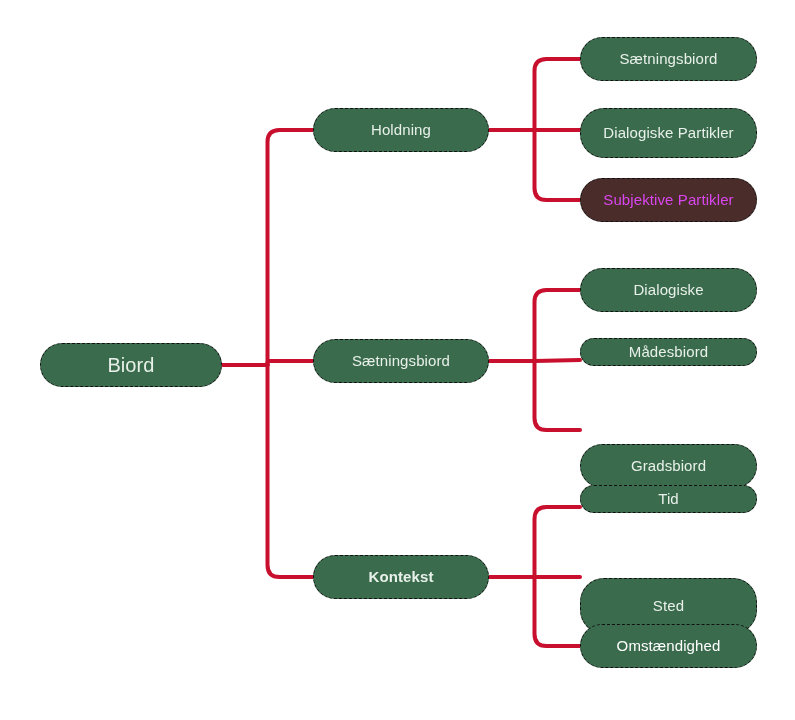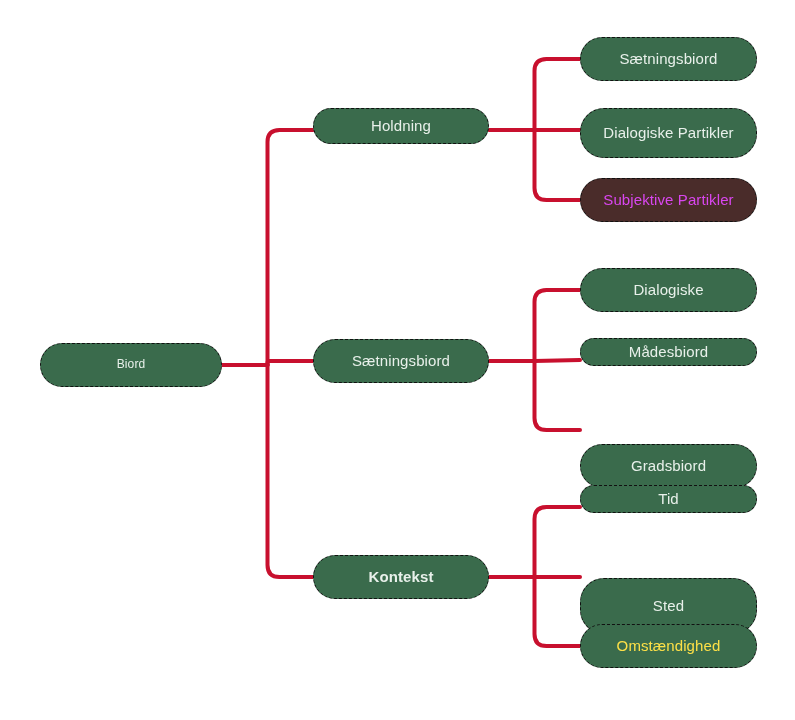--- a/index.html
+++ b/index.html
@@ -35,21 +35,21 @@
     border-radius: 24px;
     border: 1.5px dashed #111111;
     color: #e8f0ea;
     font-size: 15px;
     line-height: 1.1;
     letter-spacing: 0.1px;
     text-align: center;
     white-space: nowrap;
     z-index: 2;
   }
-  .node.level-root { font-size: 12px; }
+  .node.level-root { font-size: 20px; }
   .node.level-branch { font-size: 15px; }
   .node.level-leaf { font-size: 15px; text-align: right; }
 </style>
 </head>
 <body>
 
 <div id="diagram-canvas">
   <svg id="connector-layer" viewBox="0 0 795 720" width="795" height="720" aria-hidden="true">
       <path d="M 222 365 L 267.5 365" fill="none" stroke="#c8102e" stroke-width="4" stroke-linecap="round" stroke-linejoin="round"></path>
       <path d="M 267.5 365 L 267.5 142 Q 267.5 130 279.5 130 L 313 130" fill="none" stroke="#c8102e" stroke-width="4" stroke-linecap="round" stroke-linejoin="round"></path>
@@ -64,21 +64,21 @@
       <path d="M 534.5 361 L 580 360" fill="none" stroke="#c8102e" stroke-width="4" stroke-linecap="round" stroke-linejoin="round"></path>
       <path d="M 534.5 361 L 534.5 418 Q 534.5 430 546.5 430 L 580 430" fill="none" stroke="#c8102e" stroke-width="4" stroke-linecap="round" stroke-linejoin="round"></path>
       <path d="M 489 577 L 534.5 577" fill="none" stroke="#c8102e" stroke-width="4" stroke-linecap="round" stroke-linejoin="round"></path>
       <path d="M 534.5 577 L 534.5 519 Q 534.5 507 546.5 507 L 580 507" fill="none" stroke="#c8102e" stroke-width="4" stroke-linecap="round" stroke-linejoin="round"></path>
       <path d="M 534.5 577 L 580 577" fill="none" stroke="#c8102e" stroke-width="4" stroke-linecap="round" stroke-linejoin="round"></path>
       <path d="M 534.5 577 L 534.5 634 Q 534.5 646 546.5 646 L 580 646" fill="none" stroke="#c8102e" stroke-width="4" stroke-linecap="round" stroke-linejoin="round"></path>
     </svg>
 <div class="node level-root" style="left: 40px; top: 343px; width: 182px; height: 44px; background: rgb(58, 107, 76); border-color: rgb(17, 17, 17); color: rgb(232, 240, 234);">
       <span>Biord</span>
     </div>
-    <div class="node level-branch" style="left: 313px; top: 108px; width: 176px; height: 36px; background: rgb(58, 107, 76); border-color: rgb(17, 17, 17); color: rgb(232, 240, 234);">
+    <div class="node level-branch" style="left: 313px; top: 108px; width: 176px; height: 44px; background: rgb(58, 107, 76); border-color: rgb(17, 17, 17); color: rgb(232, 240, 234);">
       <span>Holdning</span>
     </div>
     <div class="node level-leaf" style="left: 580px; top: 37px; width: 177px; height: 44px; background: rgb(58, 107, 76); border-color: rgb(17, 17, 17); color: rgb(232, 240, 234);">
       <span>Sætningsbiord</span>
     </div>
     <div class="node level-leaf" style="left: 580px; top: 108px; width: 177px; height: 50px; background: rgb(58, 107, 76); border-color: rgb(17, 17, 17); color: rgb(232, 240, 234);">
       <span>Dialogiske Partikler</span>
     </div>
     <div class="node level-leaf" style="left: 580px; top: 178px; width: 177px; height: 44px; background: rgb(74, 44, 42); border-color: rgb(17, 17, 17); color: #d946ef;">
       <span>Subjektive Partikler</span>
@@ -97,16 +97,16 @@
     </div>
     <div class="node level-branch" style="left: 313px; top: 555px; width: 176px; height: 44px; background: rgb(58, 107, 76); border-color: rgb(17, 17, 17); color: rgb(232, 240, 234); font-weight: bold;">
       <span>Kontekst</span>
     </div>
     <div class="node level-leaf" style="left: 580px; top: 485px; width: 177px; height: 28px; background: rgb(58, 107, 76); border-color: rgb(17, 17, 17); color: rgb(232, 240, 234);">
       <span>Tid</span>
     </div>
     <div class="node level-leaf" style="left: 580px; top: 578px; width: 177px; height: 56px; background: rgb(58, 107, 76); border-color: rgb(17, 17, 17); color: rgb(232, 240, 234);">
       <span>Sted</span>
     </div>
-    <div class="node level-leaf" style="left: 580px; top: 624px; width: 177px; height: 44px; background: rgb(58, 107, 76); border-color: rgb(17, 17, 17); color: #fde047;">
+    <div class="node level-leaf" style="left: 580px; top: 624px; width: 177px; height: 44px; background: rgb(58, 107, 76); border-color: rgb(17, 17, 17); color: #ffffff;">
       <span>Omstændighed</span>
     </div>
   </div>
 
 </body></html>

